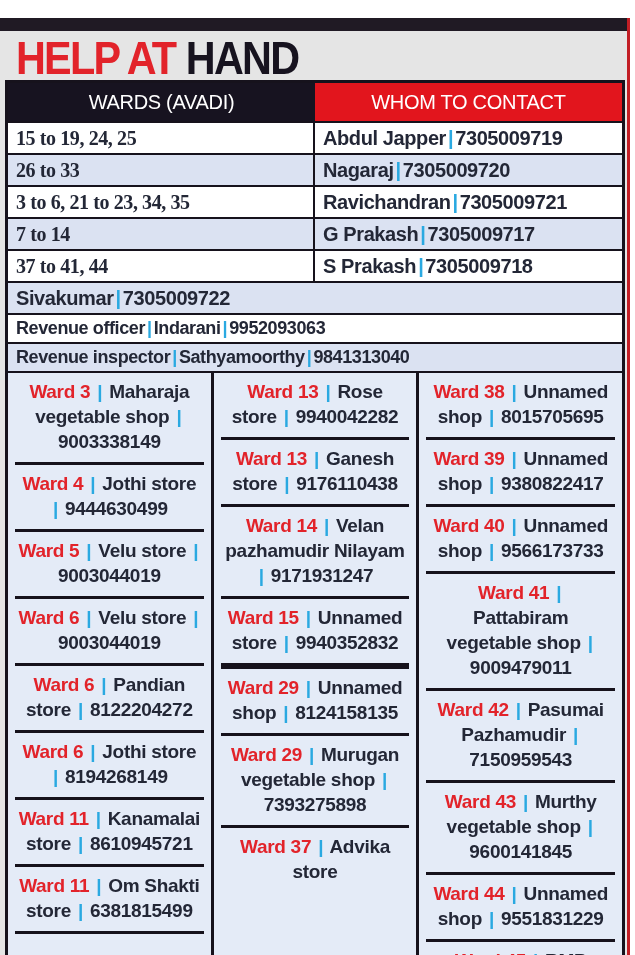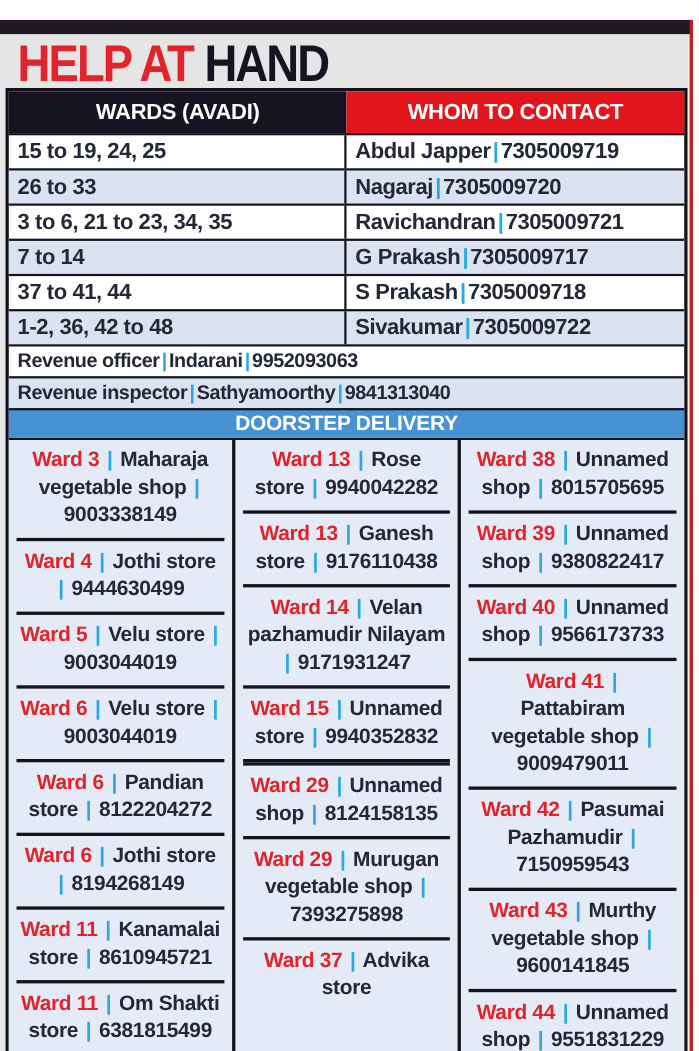--- a/index.html
+++ b/index.html
@@ -13,29 +13,29 @@
   .title { position:absolute; top:12px; left:16px; font-size:47px; font-weight:bold;
            letter-spacing:-2px; white-space:nowrap; transform:scaleX(.88); transform-origin:left top; }
   .t-red  { color:#e2232a; margin-right:12px; }
   .t-dark { color:#17131f; }
 
   .main-box { position:absolute; top:62px; left:5px; right:5px; bottom:11px;
               border:3px solid #16121c; display:flex; flex-direction:column; background:#fff; }
 
   .thead { display:flex; height:38px; }
   .th { flex:1; display:flex; align-items:center; justify-content:center;
-        color:#fff; font-weight:bold; font-size:20px; letter-spacing:-.3px; }
+        color:#fff; font-weight:normal; font-size:20px; letter-spacing:-.3px; }
   .th-left  { background:#171320; }
   .th-right { background:#e2151d; }
 
   .crow { display:flex; height:32px; border-top:2px solid #16121c;
           font-size:20px; font-weight:bold; color:#232736; letter-spacing:-.4px; }
   .crow.alt, .orow.alt { background:#dbe2f2; }
   .cell { display:flex; align-items:center; padding:0 8px; white-space:nowrap; overflow:hidden; }
-  .cell-left  { width:50%; border-right:2px solid #16121c; }
+  .cell-left  { width:50%; border-right:2px solid #16121c;font-family:Liberation Serif, serif; }
   .cell-right { width:50%; }
 
   .orow { display:flex; align-items:center; height:29px; border-top:2px solid #16121c;
           padding:0 8px; font-size:18px; font-weight:bold; color:#232736;
           letter-spacing:-.4px; white-space:nowrap; overflow:hidden; }
 
   .pipe { color:#2aa9e1; font-weight:bold; padding:0 2px; }
 
   .ds-bar { height:27px; background:#4792d2; border-top:2px solid #16121c; color:#fff;
             font-weight:bold; font-size:19px; display:flex; align-items:center;
@@ -99,21 +99,20 @@
         </div>
         <div class="crow">
           <div class="cell cell-left">37 to 41, 44</div>
           <div class="cell cell-right">
             <span>S Prakash</span> 
             <span class="pipe">|</span> 
             <span>7305009718</span>
           </div>
         </div>
         <div class="crow alt">
-          <div class="cell cell-left">1-2, 36, 42 to 48</div>
           <div class="cell cell-right">
             <span>Sivakumar</span> 
             <span class="pipe">|</span> 
             <span>7305009722</span>
           </div>
         </div>
       </div>
     <div id="official-rows">
         <div class="orow">
           <span>Revenue officer</span> 
@@ -124,21 +123,20 @@
         </div>
         <div class="orow alt">
           <span>Revenue inspector</span> 
           <span class="pipe">|</span> 
           <span>Sathyamoorthy</span> 
           <span class="pipe">|</span> 
           <span>9841313040</span>
         </div>
       </div>
 
-    <div class="ds-bar">DOORSTEP DELIVERY</div>
 
     <div class="columns" id="doorstep-columns">
         <div class="ds-col">
           <div class="entry"><span class="ward">Ward 3</span> <span class="pipe">|</span> <span>Maharaja vegetable shop</span> <span class="pipe">|</span> <span>9003338149</span></div>
           <div class="sep"></div>
           <div class="entry"><span class="ward">Ward 4</span> <span class="pipe">|</span> <span>Jothi store</span> <span class="pipe">|</span> <span>9444630499</span></div>
           <div class="sep"></div>
           <div class="entry"><span class="ward">Ward 5</span> <span class="pipe">|</span> <span>Velu store</span> <span class="pipe">|</span> <span>9003044019</span></div>
           <div class="sep"></div>
           <div class="entry"><span class="ward">Ward 6</span> <span class="pipe">|</span> <span>Velu store</span> <span class="pipe">|</span> <span>9003044019</span></div>

